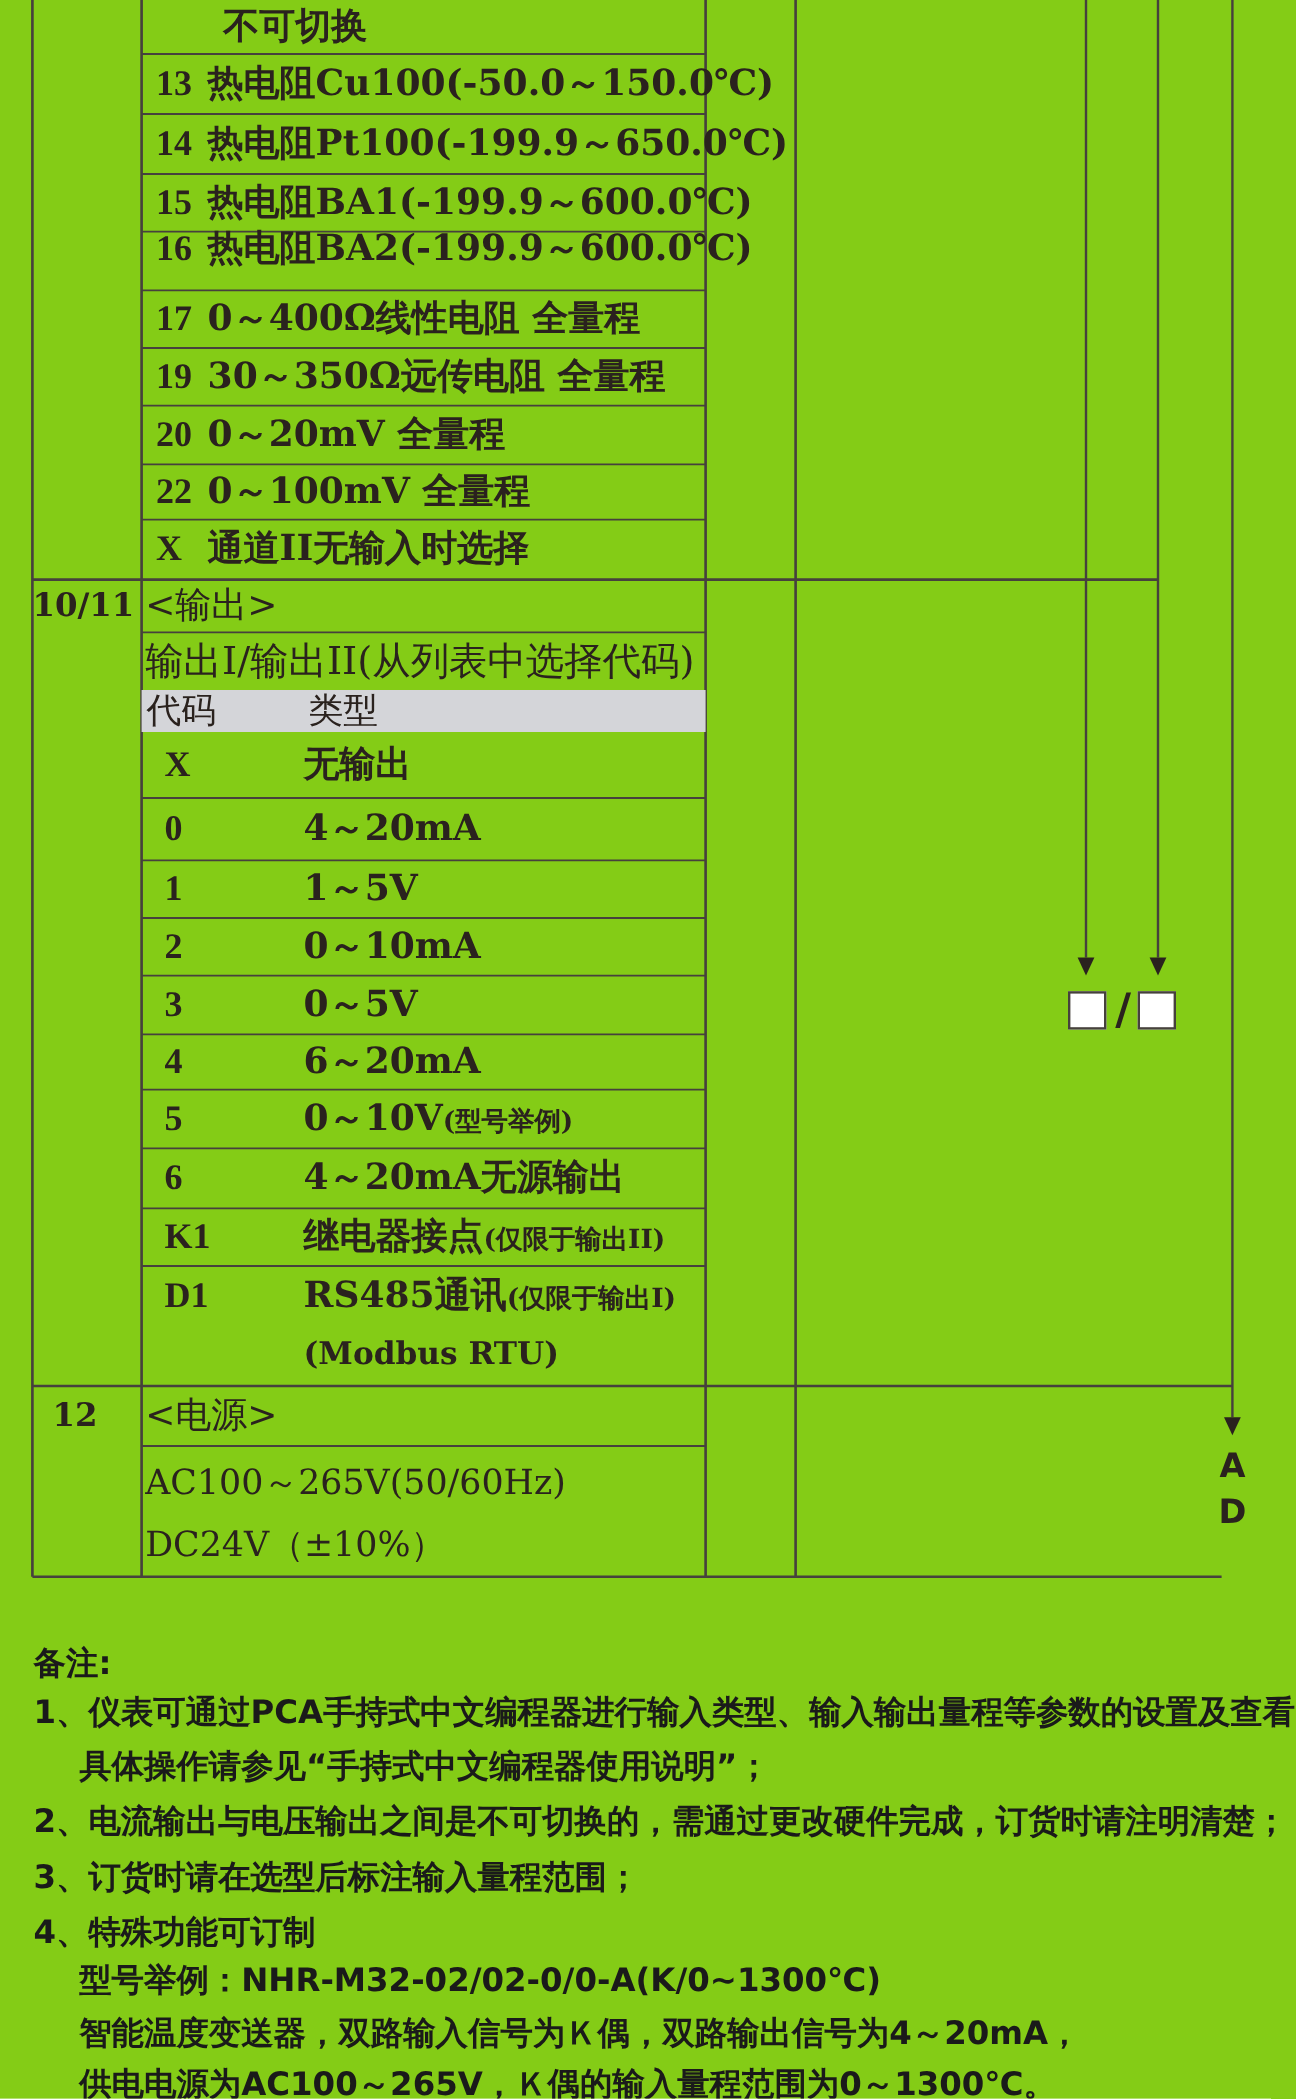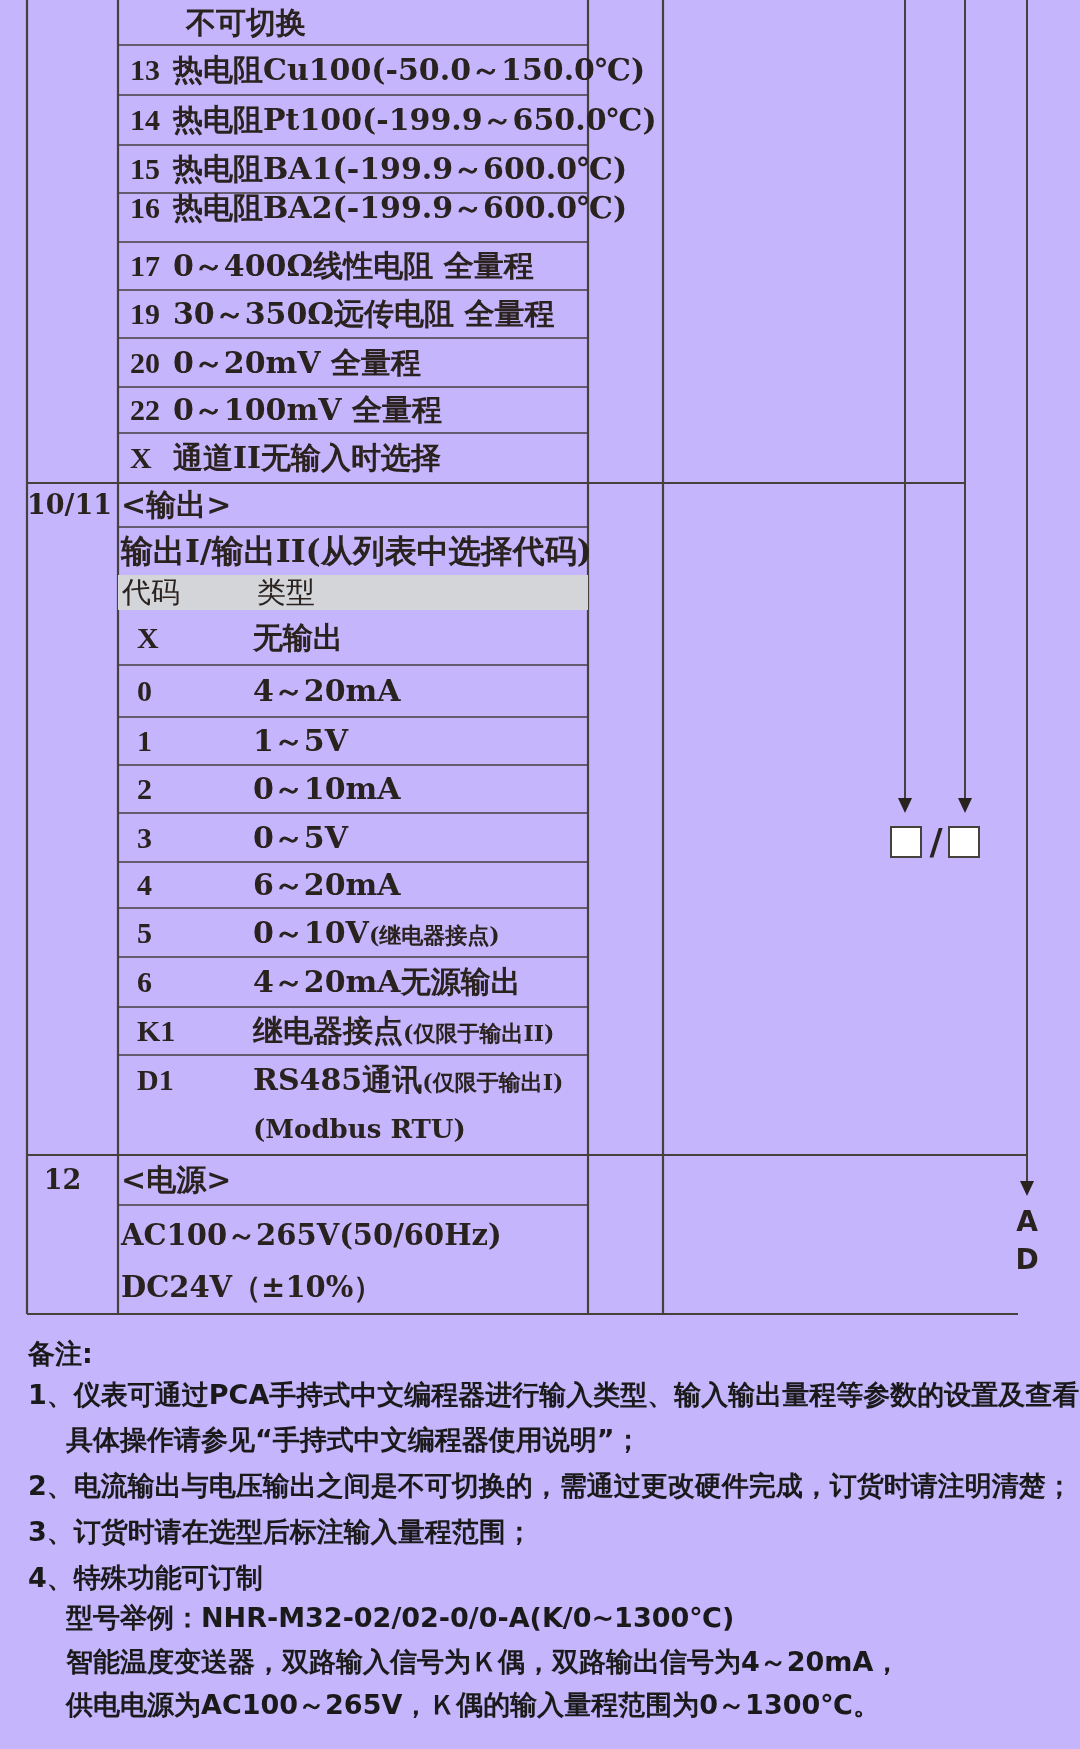--- a/index.html
+++ b/index.html
@@ -2,43 +2,43 @@
 <html><head>
 <meta charset="utf-8">
 <style>
   :root{
     --ink:#2a221e;
     --line:#46413d;
     --grey:#d4d5d9;
     --notes:#1a1a1a;
   }
   html,body{margin:0;padding:0;background:#fff;}
-  .page{position:relative;width:1080px;height:1749px;background:#c4b5fd;overflow:hidden;
+  .page{position:relative;width:1080px;height:1749px;background:#84cc16;overflow:hidden;
         font-family:"DejaVu Serif",serif;}
   svg.grid{position:absolute;left:0;top:0;pointer-events:none;}
   .trow{position:absolute;left:118px;width:470px;color:var(--ink);font-weight:bold;
         font-size:30px;white-space:nowrap;}
   .trow .code{position:absolute;left:12px;font-family:Liberation Serif, serif;}
   .trow .lbl{position:absolute;left:55px;}
   .orow .code{position:absolute;left:19px;}
   .orow .lbl{position:absolute;left:135px;}
   .sm{font-size:22px;}
   .hdrno{position:absolute;left:27px;width:71px;text-align:center;color:var(--ink);
          font-weight:bold;font-size:27px;white-space:nowrap;}
-  .sectitle{position:absolute;left:121px;color:var(--ink);font-weight:bold;font-size:30px;
+  .sectitle{position:absolute;left:121px;color:var(--ink);font-weight:normal;font-size:30px;
             white-space:nowrap;}
   .greybar{position:absolute;left:118px;top:575px;width:470px;height:35px;background:var(--grey);}
   .greybar span{position:absolute;color:var(--ink);font-weight:normal;font-size:29px;line-height:35px;}
   .selbox{position:absolute;top:826px;width:28px;height:28px;border:2px solid var(--line);background:#fff;}
   .slash{position:absolute;left:922px;top:820px;width:28px;text-align:center;color:var(--ink);
          font-weight:bold;font-size:36px;}
   .pcode{position:absolute;left:1010px;width:34px;text-align:center;color:var(--ink);
          font-family:"DejaVu Sans",sans-serif;font-weight:700;font-size:28px;}
   .nline{position:absolute;white-space:nowrap;color:var(--notes);
-         font-family:"DejaVu Sans",sans-serif;font-weight:700;font-size:27px;line-height:34px;}
+         font-family:"DejaVu Sans",sans-serif;font-weight:700;font-size:27px;line-height:34px;margin-top:33px;}
 </style>
 </head>
 <body>
 
 <div class="page">
 
   <svg class="grid" width="1080" height="1749" viewBox="0 0 1080 1749">
 
     <g stroke="#46413d" stroke-width="2.2">
       <line x1="27" y1="0" x2="27" y2="1314"></line>
@@ -158,21 +158,21 @@
   <div class="trow orow" style="top:813px;height:49px;line-height:49px">
     <span class="code">3</span>
     <span class="lbl"><span>0～5V</span><span class="sm"></span></span>
   </div>
   <div class="trow orow" style="top:862px;height:46px;line-height:46px">
     <span class="code">4</span>
     <span class="lbl"><span>6～20mA</span><span class="sm"></span></span>
   </div>
   <div class="trow orow" style="top:908px;height:49px;line-height:49px">
     <span class="code">5</span>
-    <span class="lbl"><span>0～10V</span><span class="sm">(继电器接点)</span></span>
+    <span class="lbl"><span>0～10V</span><span class="sm">(型号举例)</span></span>
   </div>
   <div class="trow orow" style="top:957px;height:50px;line-height:50px">
     <span class="code">6</span>
     <span class="lbl"><span>4～20mA无源输出</span><span class="sm"></span></span>
   </div>
   <div class="trow orow" style="top:1007px;height:48px;line-height:48px">
     <span class="code">K1</span>
     <span class="lbl"><span>继电器接点</span><span class="sm">(仅限于输出II)</span></span>
   </div>
   <div class="trow orow" style="top:1055px;height:50px;line-height:50px">

